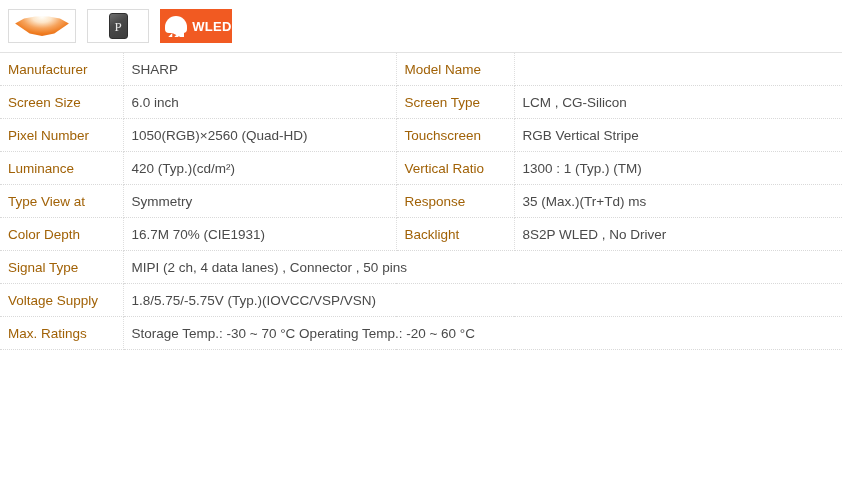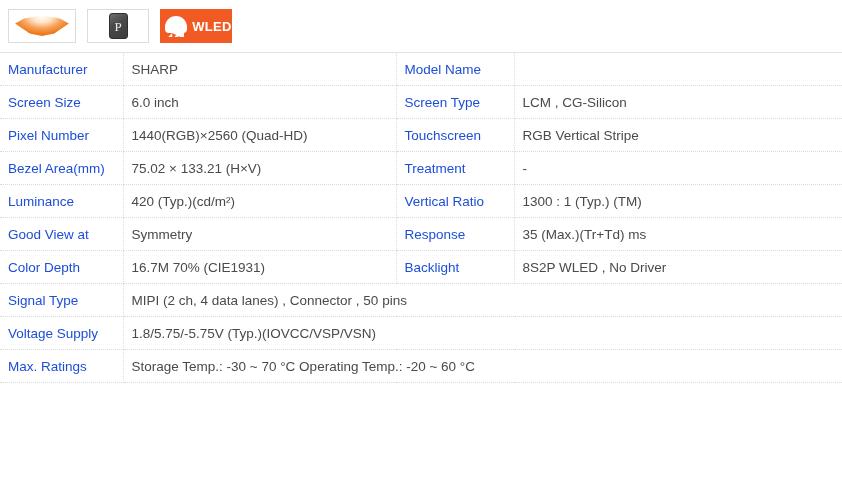--- a/index.html
+++ b/index.html
@@ -110,21 +110,21 @@
     height: 32px;
     padding: 0 0 0 8px;
     font-size: 13.5px;
     color: #4a4a4a;
     border-bottom: 1px dotted #d9d9d9;
     vertical-align: middle;
     white-space: nowrap;
     overflow: hidden;
   }
   td.label {
-    color: #1d4ed8;
+    color: #a16207;
     border-right: 1px dotted #dedede;
   }
   td.value {
     color: #4a4a4a;
   }
   td.value.half-end {
     border-right: 1px dotted #dedede;
   }
   col.c-label-l { width: 123px; }
   col.c-val-l   { width: 273px; }
@@ -204,43 +204,37 @@
 
     <tr>
       <td class="label">Screen Size</td>
       <td class="value half-end">6.0 inch</td>
       <td class="label">Screen Type</td>
       <td class="value">LCM ,   CG-Silicon</td>
     </tr>
 
     <tr>
       <td class="label">Pixel Number</td>
-      <td class="value half-end">1440(RGB)×2560   (Quad-HD)</td>
+      <td class="value half-end">1050(RGB)×2560   (Quad-HD)</td>
       <td class="label">Touchscreen</td>
       <td class="value">RGB Vertical Stripe</td>
     </tr>
 
 
-    <tr>
-      <td class="label">Bezel Area(mm)</td>
-      <td class="value half-end">75.02 × 133.21 (H×V)</td>
-      <td class="label">Treatment</td>
-      <td class="value">-</td>
-    </tr>
 
     <tr>
       <td class="label">Luminance</td>
       <td class="value half-end">420 (Typ.)(cd/m²)</td>
       <td class="label">Vertical Ratio</td>
       <td class="value">1300 : 1 (Typ.) (TM)</td>
     </tr>
 
 
     <tr>
-      <td class="label">Good View at</td>
+      <td class="label">Type View at</td>
       <td class="value half-end">Symmetry</td>
       <td class="label">Response</td>
       <td class="value">35 (Max.)(Tr+Td) ms</td>
     </tr>
 
     <tr>
       <td class="label">Color Depth</td>
       <td class="value half-end">16.7M   70% (CIE1931)</td>
       <td class="label">Backlight</td>
       <td class="value">8S2P WLED , No Driver</td>

